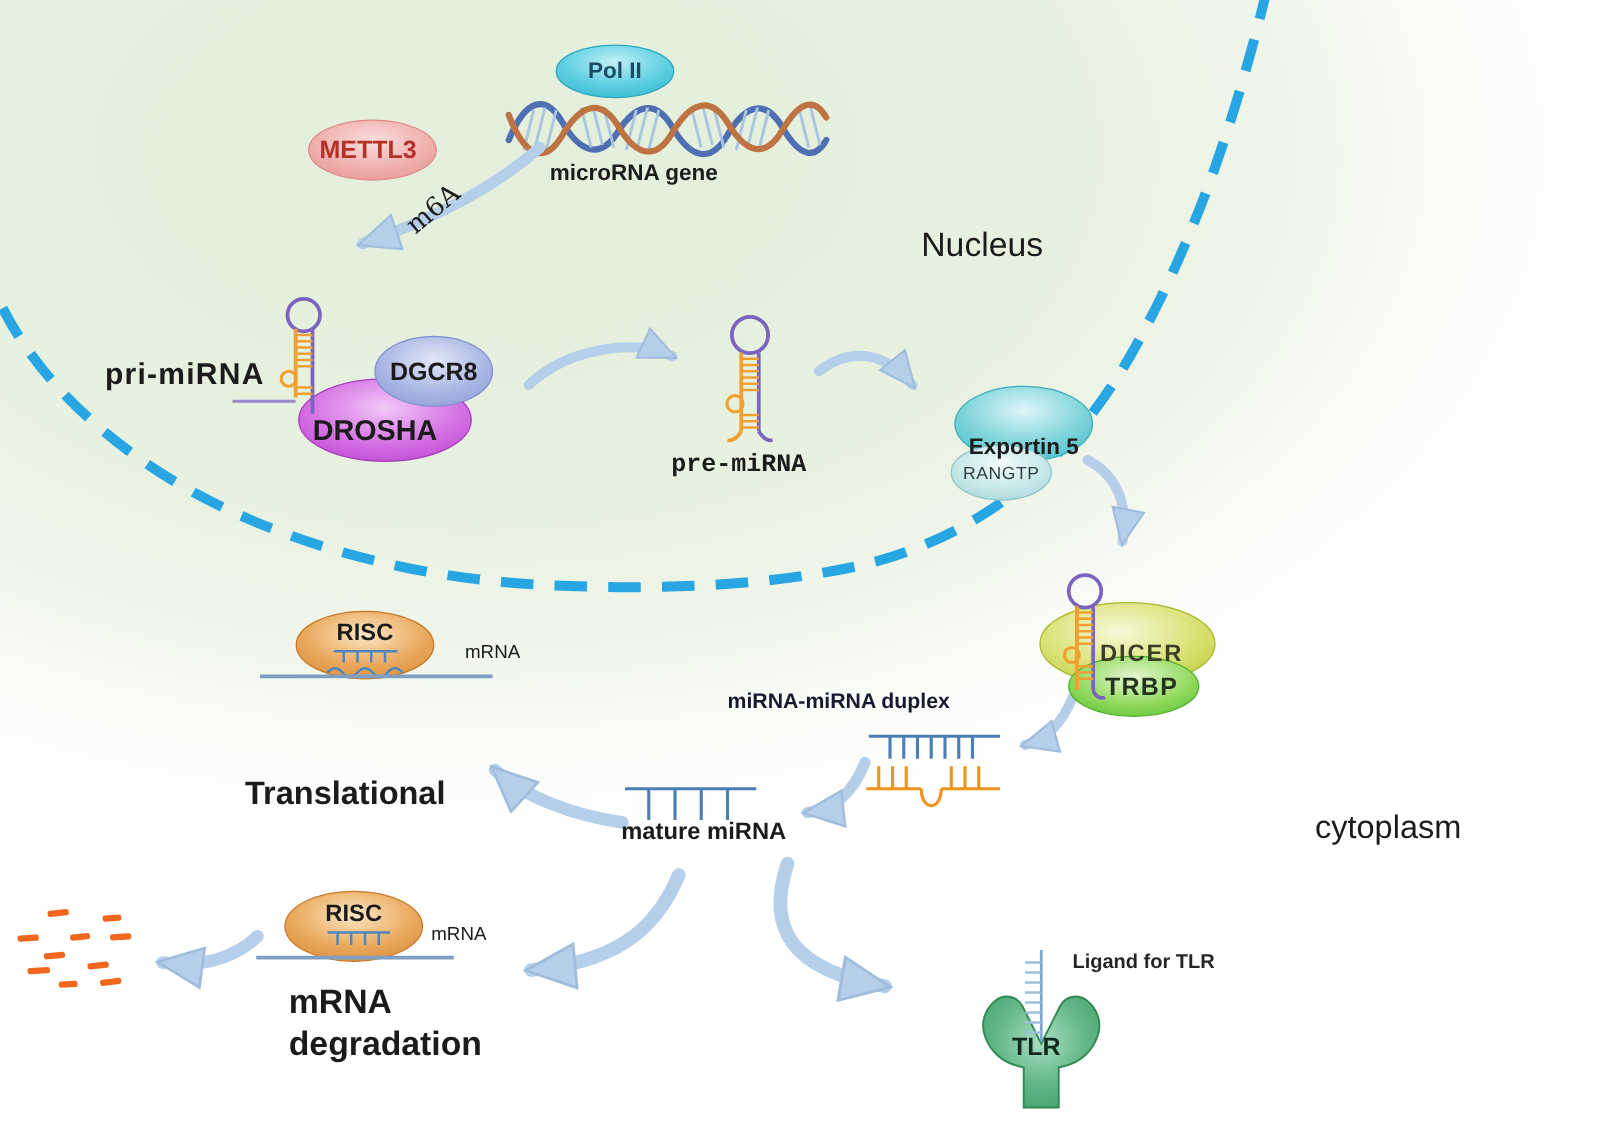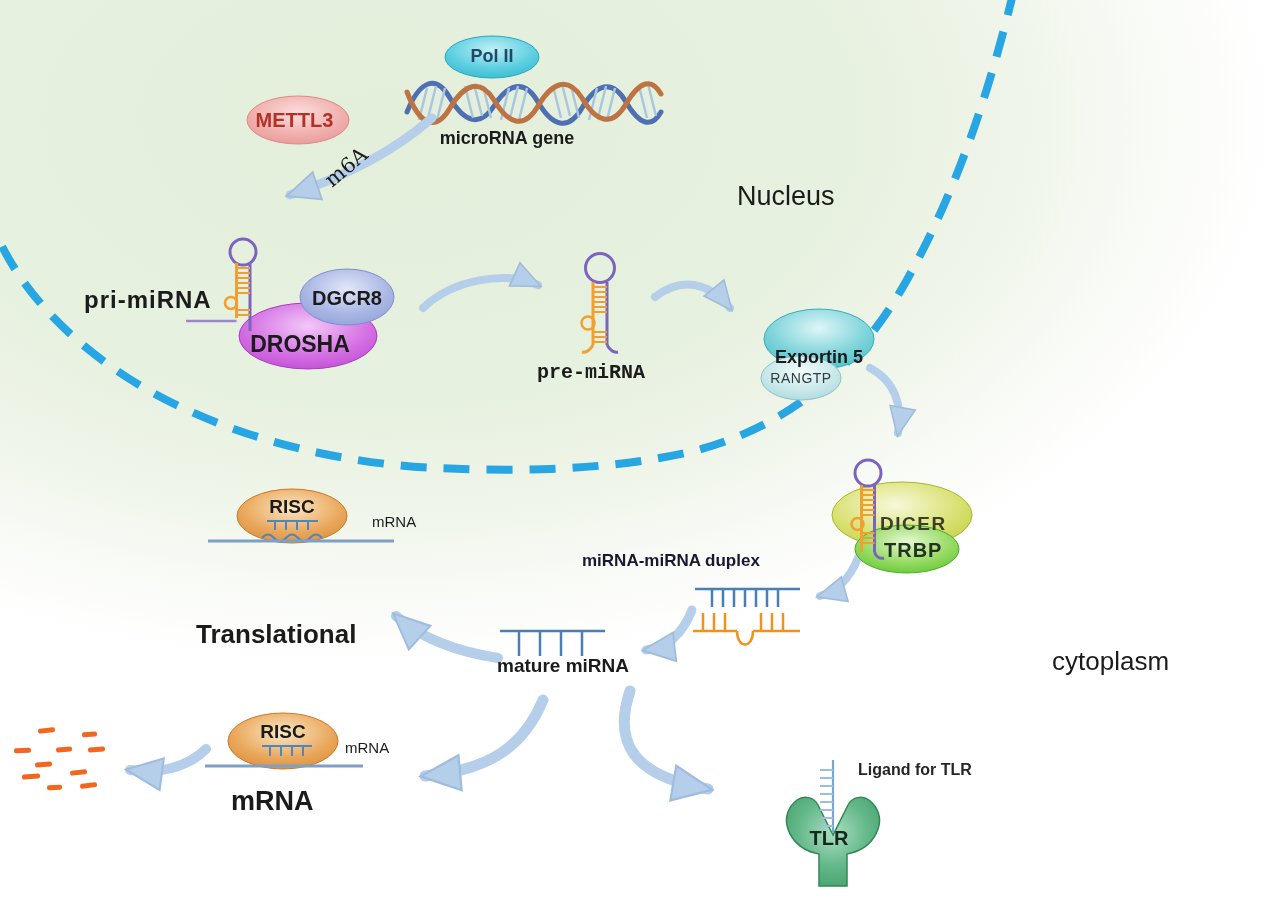--- a/index.html
+++ b/index.html
@@ -284,18 +284,19 @@
 <div class="t ctr" style="left:264px;top:496px;width:56px;font-size:19px;font-weight:700;">RISC</div>
 <div class="t" style="left:372px;top:513px;font-size:15px;">mRNA</div>
 <div class="t" style="left:196px;top:568px;font-size:26px;font-weight:600;line-height:37px;margin-top:48px;">
   <div>Translational</div>
 </div>
 
 <div class="t ctr" style="left:255px;top:721px;width:56px;font-size:19px;font-weight:700;">RISC</div>
 <div class="t" style="left:345px;top:739px;font-size:15px;">mRNA</div>
 <div class="t" style="left:231px;top:784px;font-size:27px;font-weight:600;line-height:34px;">
   <div>mRNA</div>
+  <div>degradation</div>
 </div>
 
 <div class="t" style="left:858px;top:761px;font-size:16px;font-weight:600;color:#252525;">Ligand for TLR</div>
 <div class="t ctr" style="left:804px;top:827px;width:50px;font-size:20px;font-weight:700;color:#14291d;">TLR</div>
 
 </div>
 
 </body></html>

